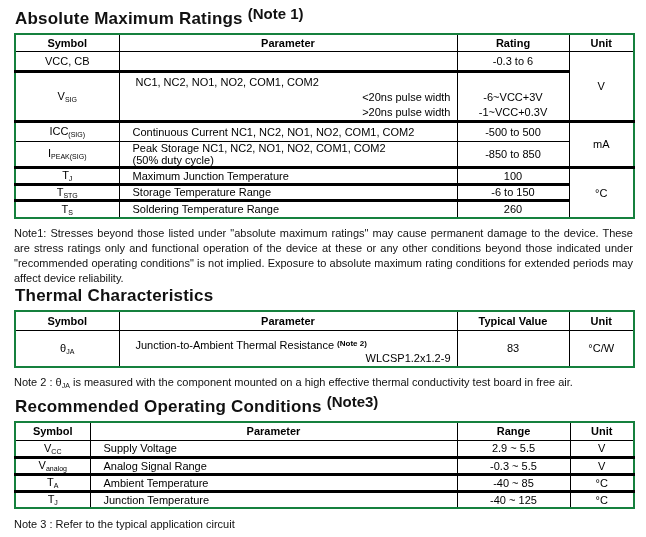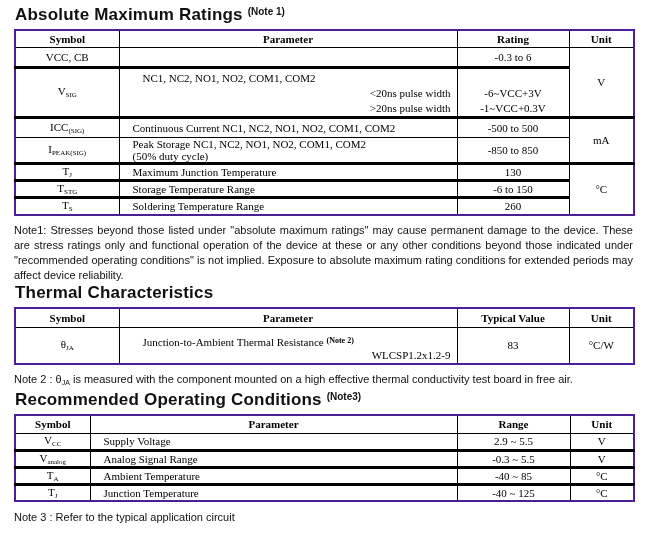--- a/index.html
+++ b/index.html
@@ -12,42 +12,41 @@
     padding: 5px 13px 0 14px;
     overflow: hidden;
   }
   h1.sec {
     font-size: 17px;
     font-weight: bold;
     margin: 0 0 4px 1px;
     letter-spacing: 0.2px;
     color: #111;
   }
-  h1.sec sup.hnote { font-size: 10px; font-weight: bold; vertical-align: 5px; letter-spacing: 0; }
+  h1.sec sup.hnote { font-size: 15px; font-weight: bold; vertical-align: 5px; letter-spacing: 0; }
 
   table {
     border-collapse: collapse;
     table-layout: fixed;
     width: 619px;
-    border: 2px solid #4c1d95;
-    font-family: Liberation Serif, serif;
+    border: 2px solid #15803d;
   }
   th, td {
     border: 1px solid #000;
     font-size: 11px;
     padding: 0;
     overflow: hidden;
     vertical-align: middle;
   }
   th { font-weight: bold; text-align: center; }
   td.sym, td.val, td.unit { text-align: center; }
   td.param { text-align: left; padding-left: 13px; }
   .bb3 { border-bottom-width: 3px; }
   .multi { vertical-align: top; padding-top: 2px; }
-  td.param.multi { padding-left: 16px; }
+  td.param.multi { padding-left: 9px; }
   .ln { height: 15px; line-height: 15px; }
   .ln.l { text-align: left; padding-left: 7px; }
   .ln.r { text-align: right; padding-right: 6px; }
   .ln.c { text-align: center; }
   sub { font-size: 7px; vertical-align: -2px; }
   sup.cnote { font-size: 8px; font-weight: bold; vertical-align: 3px; text-align: right; }
   p.note {
     font-size: 11px;
     line-height: 15px;
     text-align: justify;
@@ -108,21 +107,21 @@
     <td class="sym bb3"><span>I</span><sub>PEAK(SIG)</sub></td>
     <td class="param bb3">
       <div>Peak Storage NC1, NC2, NO1, NO2, COM1, COM2</div>
       <div>(50% duty cycle)</div>
     </td>
     <td class="val bb3">-850 to 850</td>
   </tr>
   <tr style="height:17px">
     <td class="sym bb3"><span>T</span><sub>J</sub></td>
     <td class="param bb3">Maximum Junction Temperature</td>
-    <td class="val bb3">130</td>
+    <td class="val bb3">100</td>
     <td class="unit" rowspan="3">°C</td>
   </tr>
   <tr style="height:16px">
     <td class="sym bb3"><span>T</span><sub>STG</sub></td>
     <td class="param bb3">Storage Temperature Range</td>
     <td class="val bb3">-6 to 150</td>
   </tr>
   <tr style="height:18px">
     <td class="sym"><span>T</span><sub>S</sub></td>
     <td class="param">Soldering Temperature Range</td>

